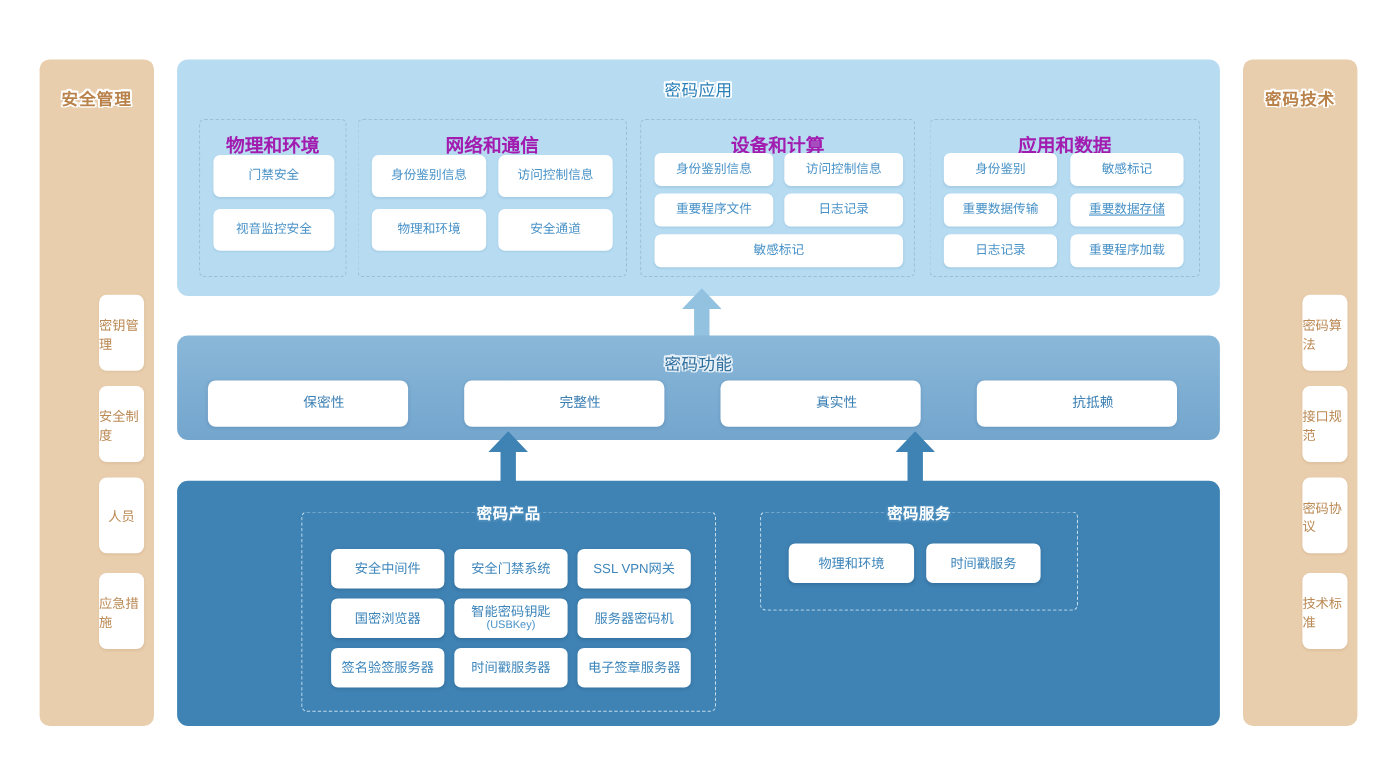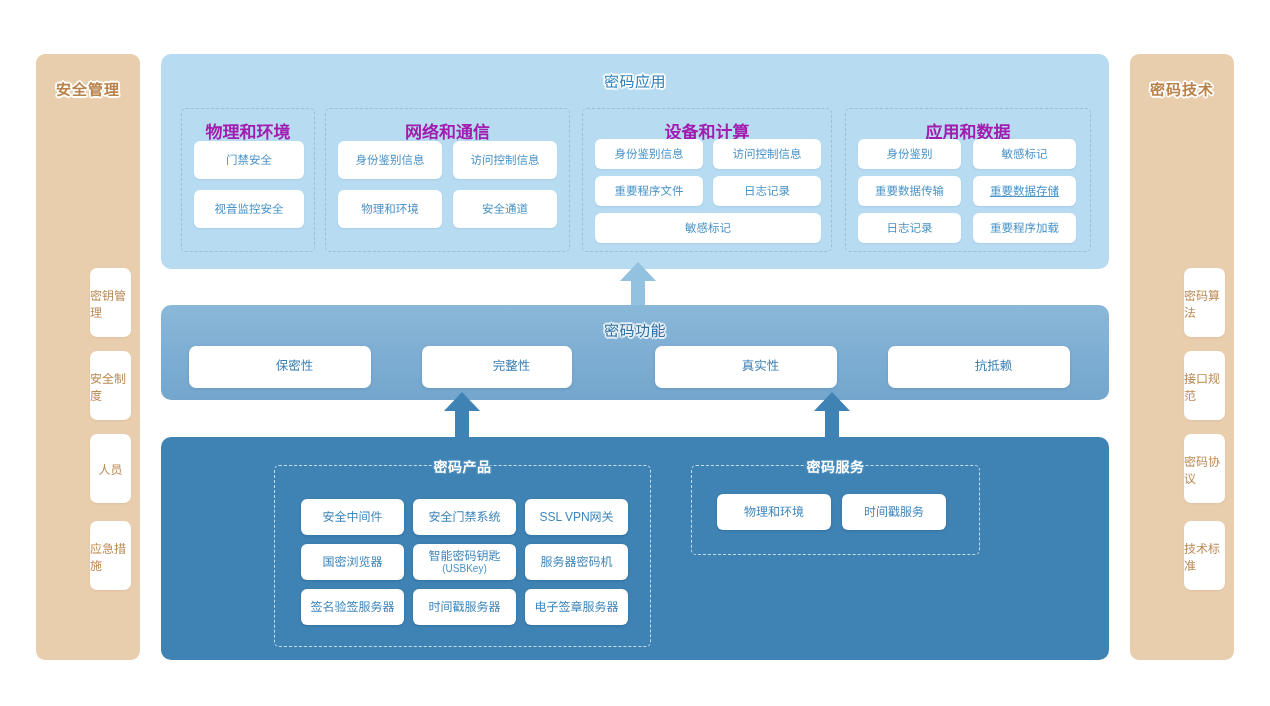--- a/index.html
+++ b/index.html
@@ -277,21 +277,21 @@
     <svg width="36" height="48" viewBox="0 0 36 48">
       <polygon points="18,0 36,19 25,19 25,48 11,48 11,19 0,19" fill="#92c2e0"></polygon>
     </svg>
   </div>
 
   <div class="band band-func" style="left:161px; top:305px; width:948px; height:95px;">
     <div class="band-title on-mid" style="top:14px;">密码功能</div>
     <div class="chip func" style="left:28px; top:41px; width:182px; height:42px;">
       <span>保密性</span>
     </div>
-    <div class="chip func" style="left:261px; top:41px; width:150px; height:42px;">
+    <div class="chip func" style="left:261px; top:41px; width:182px; height:42px;">
       <span>完整性</span>
     </div>
     <div class="chip func" style="left:494px; top:41px; width:182px; height:42px;">
       <span>真实性</span>
     </div>
     <div class="chip func" style="left:727px; top:41px; width:182px; height:42px;">
       <span>抗抵赖</span>
     </div>
   </div>
 

